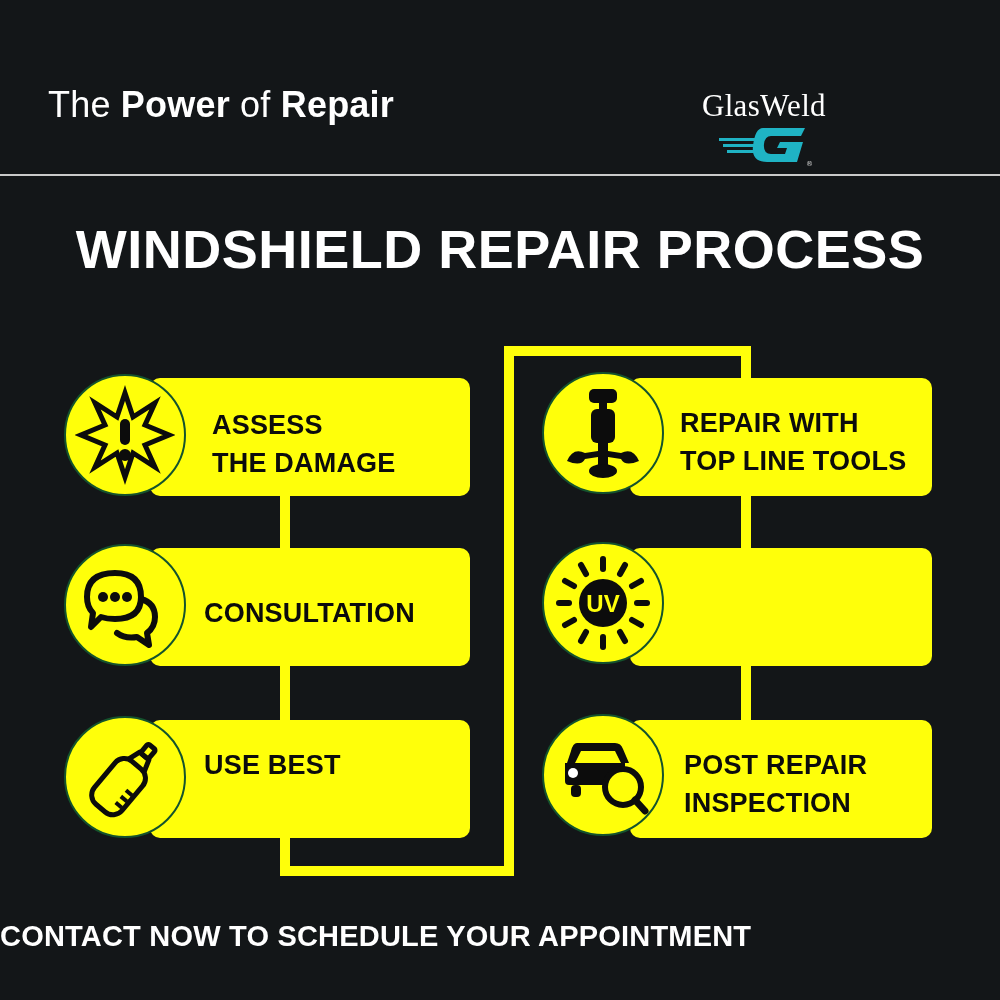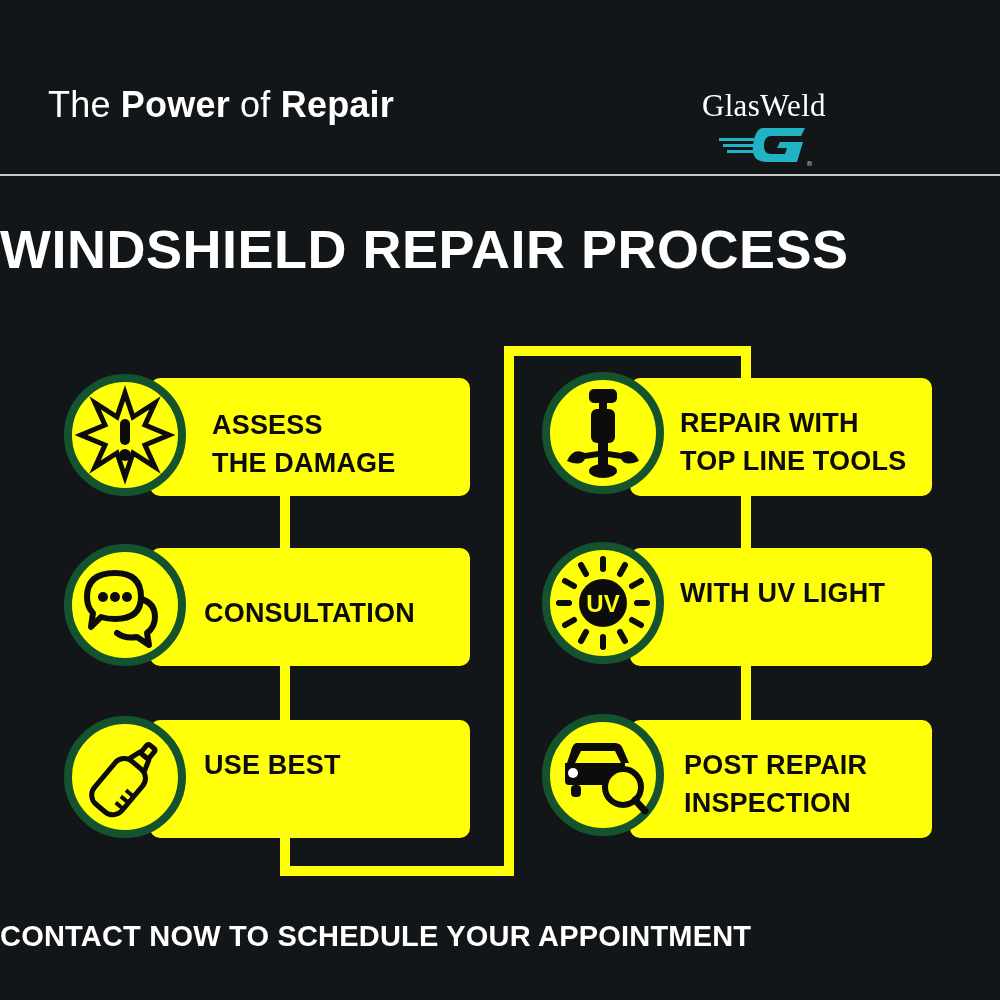--- a/index.html
+++ b/index.html
@@ -4,24 +4,24 @@
 <style>
   html,body{margin:0;padding:0;}
   body{width:1000px;height:1000px;background:#131618;position:relative;overflow:hidden;font-family:"Liberation Sans","DejaVu Sans",sans-serif;color:#fff;}
   .tagline{position:absolute;left:48px;top:84px;font-size:36px;color:#fff;letter-spacing:0.2px;white-space:nowrap;}
   .tagline b{font-weight:700;}
   .tagline .thin{font-weight:400;}
   .logo{position:absolute;left:702px;top:88px;display:flex;align-items:center;flex-direction:column;}
   .logo-text{font-family:"Liberation Serif","DejaVu Serif",serif;font-size:31px;color:#fff;letter-spacing:0.3px;}
   .logo-mark{margin-left:6px;width:96px;height:44px;}
   .divider{position:absolute;left:0;top:174px;width:1000px;height:2px;background:#c9c9c9;}
-  .title{position:absolute;left:0;top:218px;width:1000px;text-align:left;font-size:54px;font-weight:700;letter-spacing:0.5px;color:#fff;}
+  .title{position:absolute;left:0;top:218px;width:1000px;text-align:center;font-size:54px;font-weight:700;letter-spacing:0.5px;color:#fff;}
   .connectors{position:absolute;left:0;top:0;width:1000px;height:1000px;}
   .card{position:absolute;height:118px;background:#ffff0a;border-radius:10px;}
-  .badge{position:absolute;width:122px;height:122px;border-radius:50%;background:#ffff0a;border:8px solid #14532d;box-sizing:border-box;display:flex;align-items:center;justify-content:center;}
+  .badge{position:absolute;width:122px;height:122px;border-radius:50%;background:#ffff0a;border:2px solid #14532d;box-sizing:border-box;display:flex;align-items:center;justify-content:center;}
   .badge svg{width:100px;height:100px;}
   .label{position:absolute;color:#0c0c0c;font-weight:700;font-size:27px;line-height:38px;letter-spacing:0.2px;white-space:nowrap;}
   .cta{position:absolute;left:0;top:920px;width:990px;font-size:29px;font-weight:700;color:#fff;letter-spacing:0.2px;}
 </style>
 </head>
 <body>
 
 <div class="tagline">
   <span class="thin">The</span>
   <b>Power</b>
@@ -129,21 +129,20 @@
       <line x1="12" y1="28" x2="21" y2="33"></line>
       <line x1="88" y1="28" x2="79" y2="33"></line>
       <line x1="12" y1="72" x2="21" y2="67"></line>
       <line x1="88" y1="72" x2="79" y2="67"></line>
     </g>
     <circle cx="50" cy="50" r="24" fill="#0c0c0c"></circle>
     <text x="50" y="59" text-anchor="middle" font-size="24" font-weight="700" fill="#ffff0a" font-family="Liberation Sans, sans-serif">UV</text>
   </svg>
 </div>
 <div class="label" style="left:680px;top:574px;">
-  <div>WITH UV LIGHT</div>
 </div>
 
 <div class="card" style="left:630px;top:720px;width:302px;"></div>
 <div class="badge" style="left:542px;top:714px;">
   <svg viewBox="0 0 100 100">
     <g fill="#0c0c0c">
       <path d="M24 18 H62 Q68 18 70 24 L76 38 H68 L62 26 H28 L22 38 H14 L18 26 Q20 18 24 18 Z"></path>
       <path d="M12 38 H72 V60 H16 Q12 60 12 56 Z"></path>
       <rect x="18" y="60" width="10" height="12" rx="4"></rect>
     </g>

